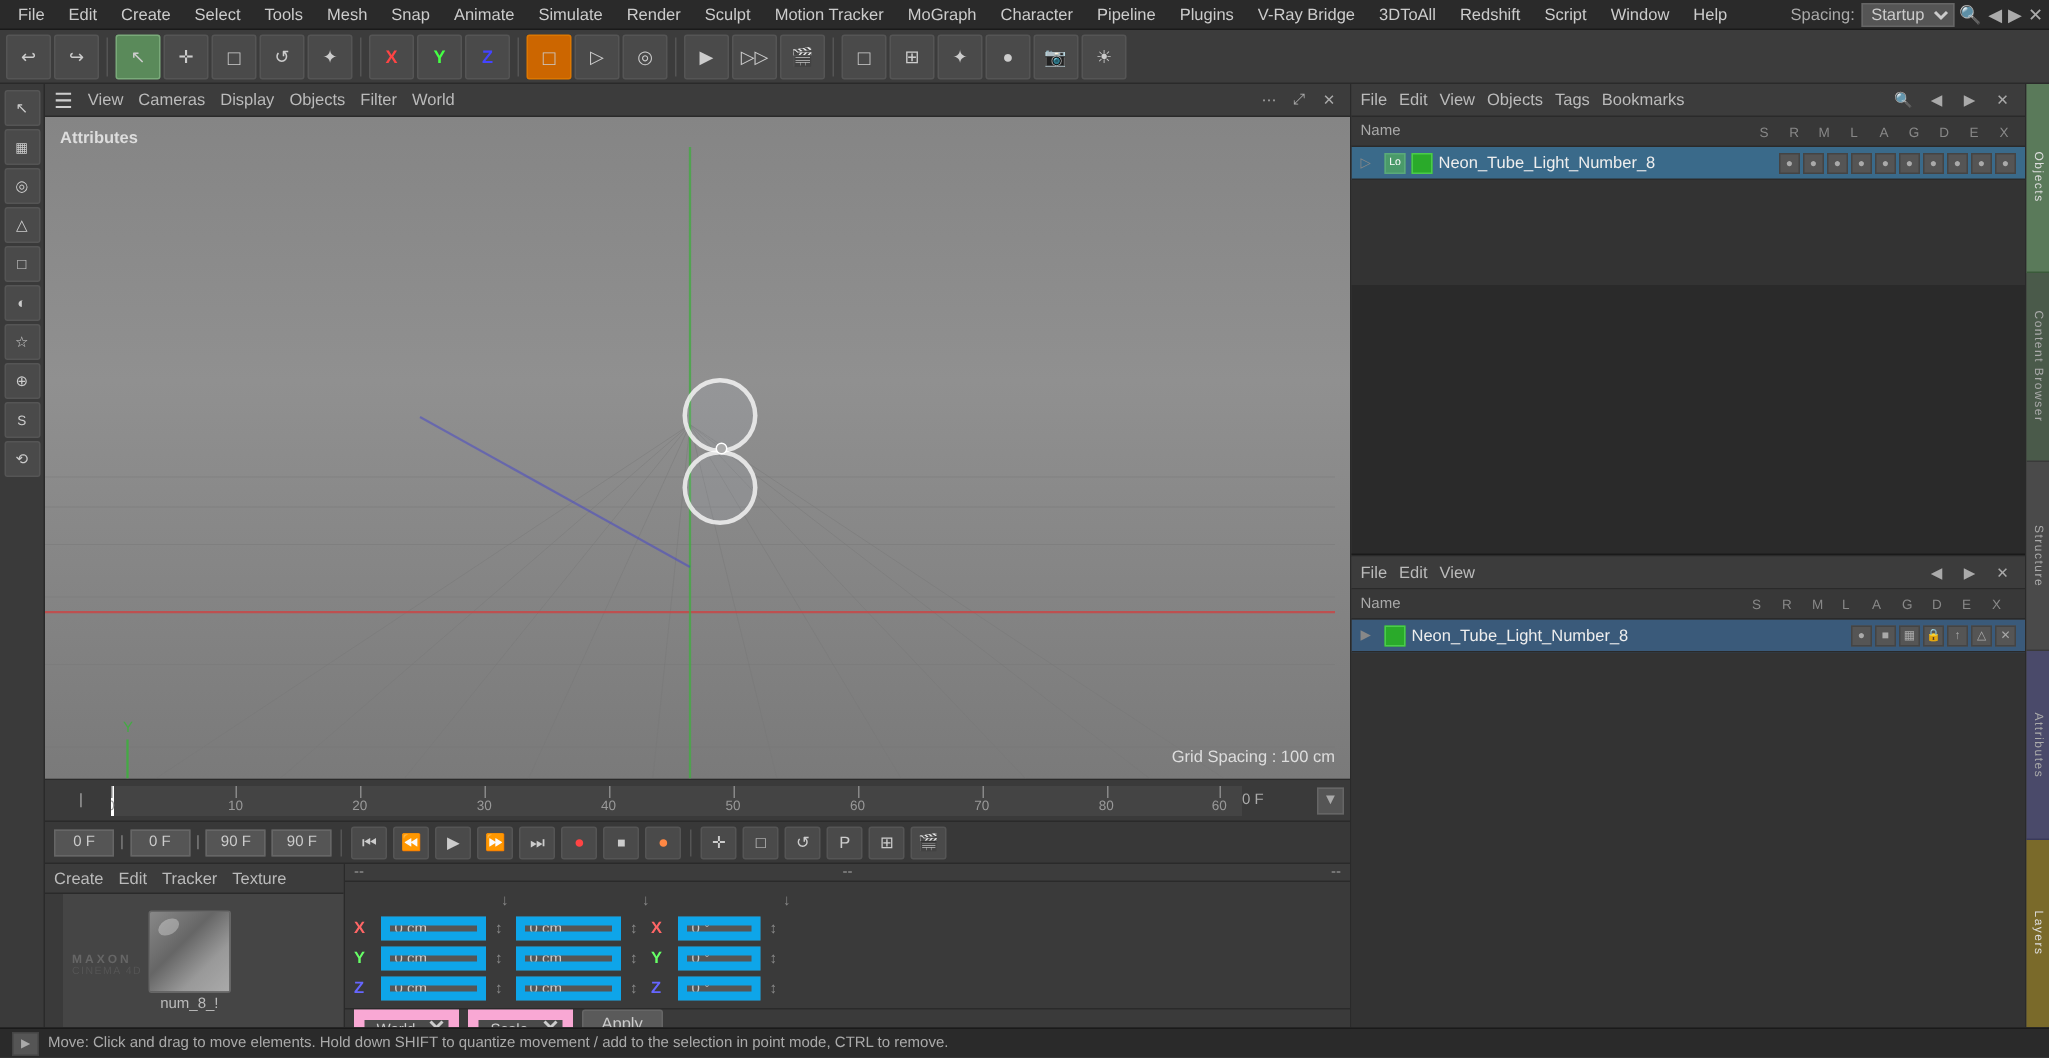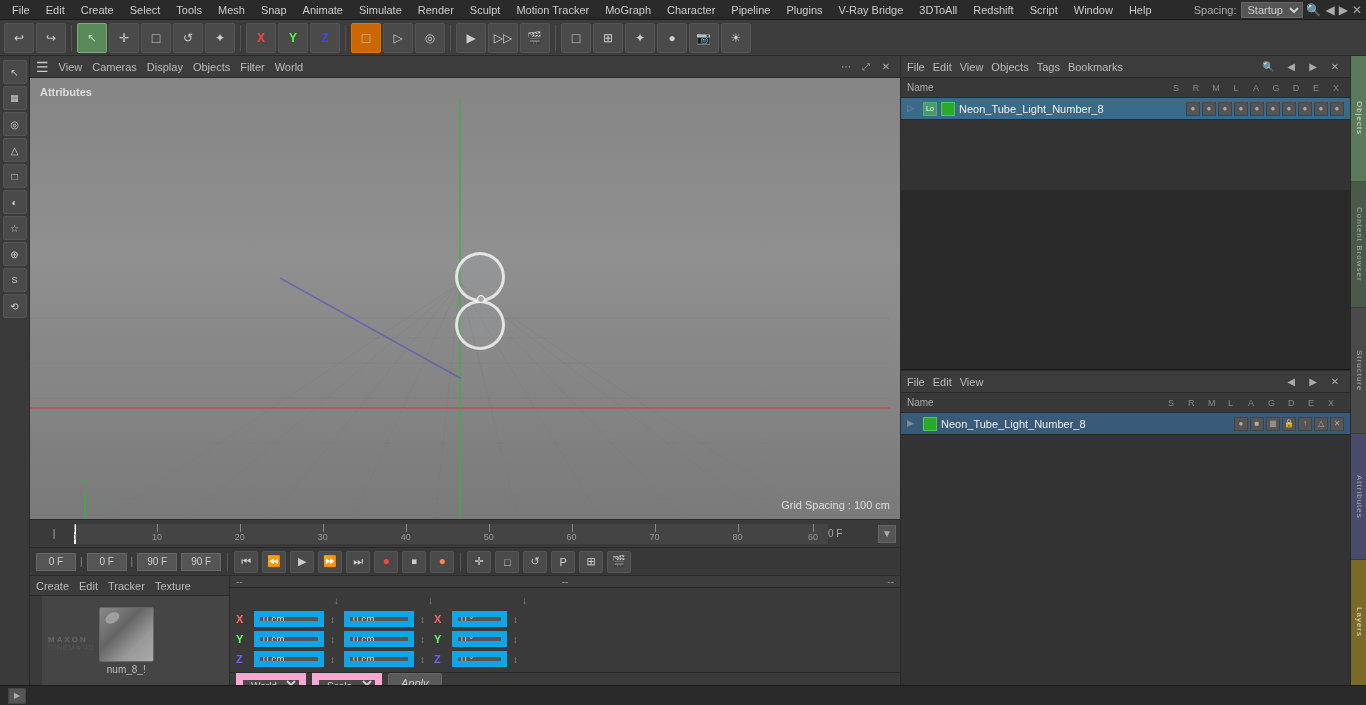--- a/index.html
+++ b/index.html
@@ -404,21 +404,20 @@
     }
     .apply-btn {
       height: 20px;
       padding: 0 12px;
       background: #5a5a5a;
       border: 1px solid #666;
       color: #ccc;
       font-size: 11px;
       cursor: pointer;
       border-radius: 2px;
-      font-style: italic;
     }
 
     
     #status-bar {
       height: 20px;
       background: #2a2a2a;
       display: flex;
       align-items: center;
       padding: 0 8px;
       border-top: 1px solid #1a1a1a;
@@ -996,13 +995,14 @@
     <div style="width:16px; flex:1; background:#4a5a4a; color:#aaa; font-size:8px; writing-mode:vertical-rl; text-orientation:mixed; display:flex; align-items:center; justify-content:center; cursor:pointer; border-bottom:1px solid #3a3a3a; letter-spacing:1px;">Content Browser</div>
     <div style="width:16px; flex:1; background:#4a4a4a; color:#aaa; font-size:8px; writing-mode:vertical-rl; text-orientation:mixed; display:flex; align-items:center; justify-content:center; cursor:pointer; border-bottom:1px solid #3a3a3a; letter-spacing:1px;">Structure</div>
     <div style="width:16px; flex:1; background:#4a4a6a; color:#aaa; font-size:8px; writing-mode:vertical-rl; text-orientation:mixed; display:flex; align-items:center; justify-content:center; cursor:pointer; border-bottom:1px solid #3a3a5a; letter-spacing:1px;">Attributes</div>
     <div style="width:16px; flex:1; background:#7a6a2a; color:#ddd; font-size:8px; writing-mode:vertical-rl; text-orientation:mixed; display:flex; align-items:center; justify-content:center; cursor:pointer; letter-spacing:1px;">Layers</div>
   </div>
 
 </div>
 
 <div id="status-bar">
   <span style="width:18px;height:16px;background:#555;border:1px solid #444;display:inline-flex;align-items:center;justify-content:center;margin-right:6px;font-size:8px;color:#aaa;">▶</span>
+  <span class="status-text">Move: Click and drag to move elements. Hold down SHIFT to quantize movement / add to the selection in point mode, CTRL to remove.</span>
 </div>
 
 </body></html>

